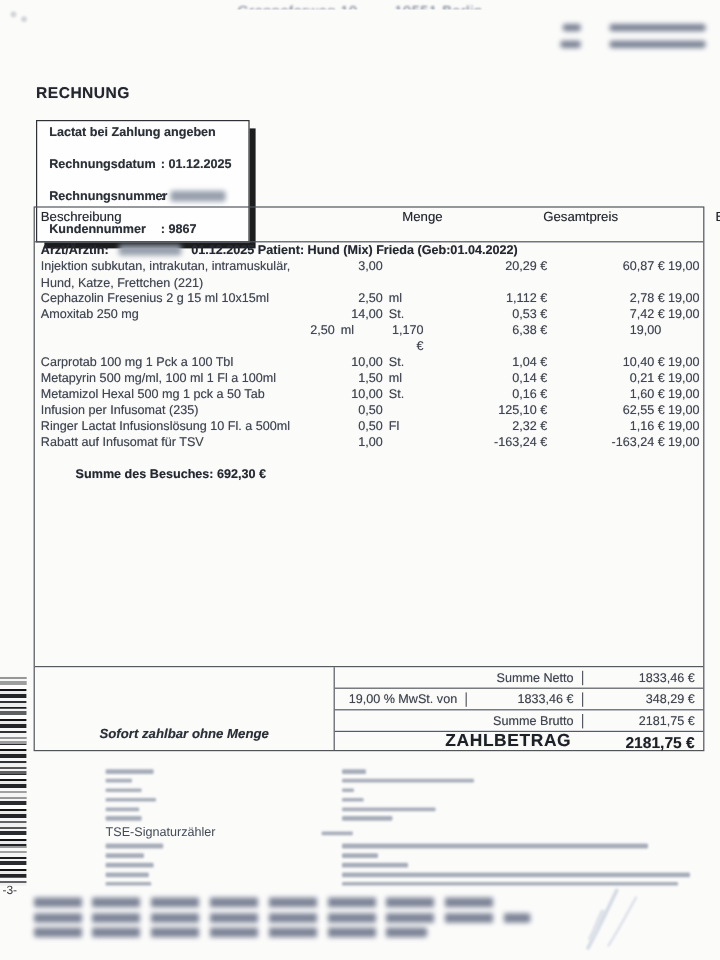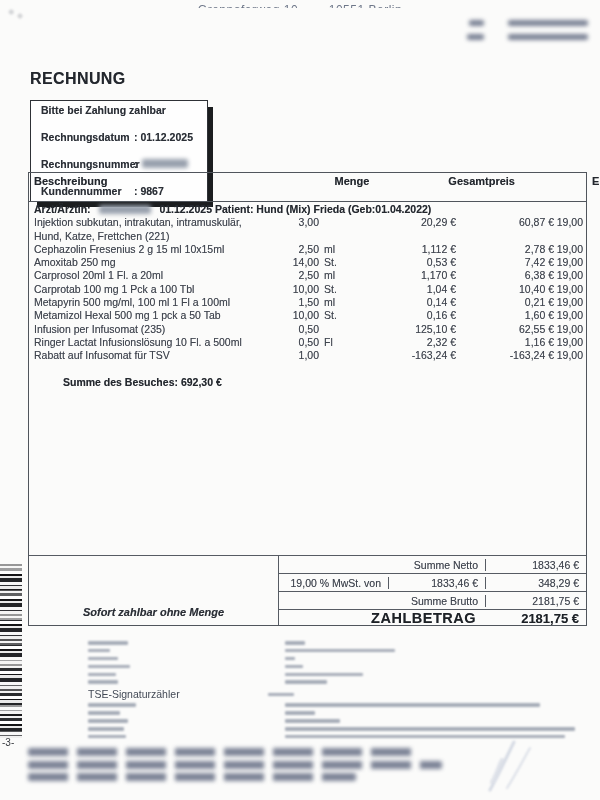--- a/index.html
+++ b/index.html
@@ -19,37 +19,37 @@
   .smudge-tl{position:absolute;left:8px;top:9px;width:16px;height:10px;opacity:.35;filter:blur(1px);
     background:radial-gradient(circle at 20% 30%, #8a8f98 0 2px, transparent 3px),
                radial-gradient(circle at 75% 70%, #8a8f98 0 2px, transparent 3px);}
 
   
   .contact{position:absolute;top:20px;right:12px;}
   .contact .crow{display:flex;justify-content:flex-end;align-items:center;gap:24px;margin-bottom:8px;}
   .bar{background:#59627a;border-radius:2px;filter:blur(2.3px);opacity:.8;height:6px;}
 
   
-  .title{position:absolute;left:30px;top:70px;margin:0;font-size:16px;font-weight:bold;
+  .title{position:absolute;left:30px;top:70px;margin:0;font-size:13px;font-weight:bold;
     letter-spacing:0.4px;color:#23272d;}
 
   
   .info-box{position:absolute;left:30px;top:100px;width:162px;background:#fefefe;
     border:1.6px solid #2e3136;box-shadow:6px 6px 0 -1px #1b1d1f;
     padding:4px 4px 5px 10px;font-size:10.5px;font-weight:bold;color:#2b2f36;line-height:10px;}
   .info-box .ib-row{display:flex;margin-top:17px;white-space:nowrap;}
   .info-box .ib-label{width:93px;flex:none;}
   .redact{display:inline-block;background:#98a0ad;border-radius:2px;filter:blur(2px);
     vertical-align:-1px;height:9px;}
 
   
   .table{position:absolute;left:28px;top:172px;width:557px;height:452px;
     border:1.5px solid #50555c;display:flex;flex-direction:column;font-size:10.5px;}
   .hrow,.row{display:grid;grid-template-columns:250px 40px 34px 103px 98px 32px;}
-  .hrow{font-weight:bold;font-size:11px;color:#23272d;border-bottom:1.5px solid #50555c;
+  .hrow{font-weight:normal;font-size:11px;color:#23272d;border-bottom:1.5px solid #50555c;
     padding:2px 0 2px;gap:24px;}
   .c-desc{padding-left:5px;}
   .c-menge{grid-column:2 / span 2;text-align:center;}
   .c-r{text-align:right;}
   .c-gp-h{padding-right:13px;}
   .c-ust{padding-right:3px;}
   .tbody{flex:1;display:flex;flex-direction:column;overflow:hidden;padding-top:1px;}
   .row{line-height:13.3px;}
   .row .c-qty{text-align:right;}
   .row .c-unit{padding-left:5px;}
@@ -117,21 +117,21 @@
   </div>
   <div class="crow">
     <span class="bar" style="width:17px"></span>
     <span class="bar" style="width:80px"></span>
   </div>
 </div>
 
 <h1 class="title soft">RECHNUNG</h1>
 
 <div class="info-box soft">
-  <div class="ib-header">Bitte bei Zahlung zahlbar</div>
+  <div class="ib-header">Lactat bei Zahlung angeben</div>
   <div class="ib-row">
     <span class="ib-label">Rechnungsdatum</span>
     <span>: 01.12.2025</span>
   </div>
   <div class="ib-row">
     <span class="ib-label">Rechnungsnummer</span>
     <span>:</span>
     <span class="redact" style="width:46px;margin-left:4px"></span>
   </div>
   <div class="ib-row">
@@ -178,21 +178,20 @@
         </div>
         <div class="row">
           <span class="c-desc">Amoxitab 250 mg</span>
           <span class="c-qty">14,00</span>
           <span class="c-unit">St.</span>
           <span class="c-r">0,53 €</span>
           <span class="c-r">7,42 €</span>
           <span class="c-r c-ust">19,00</span>
         </div>
         <div class="row">
-          <span class="c-desc">Carprosol 20ml 1 Fl. a 20ml</span>
           <span class="c-qty">2,50</span>
           <span class="c-unit">ml</span>
           <span class="c-r">1,170 €</span>
           <span class="c-r">6,38 €</span>
           <span class="c-r c-ust">19,00</span>
         </div>
         <div class="row">
           <span class="c-desc">Carprotab 100 mg 1 Pck a 100 Tbl</span>
           <span class="c-qty">10,00</span>
           <span class="c-unit">St.</span>

